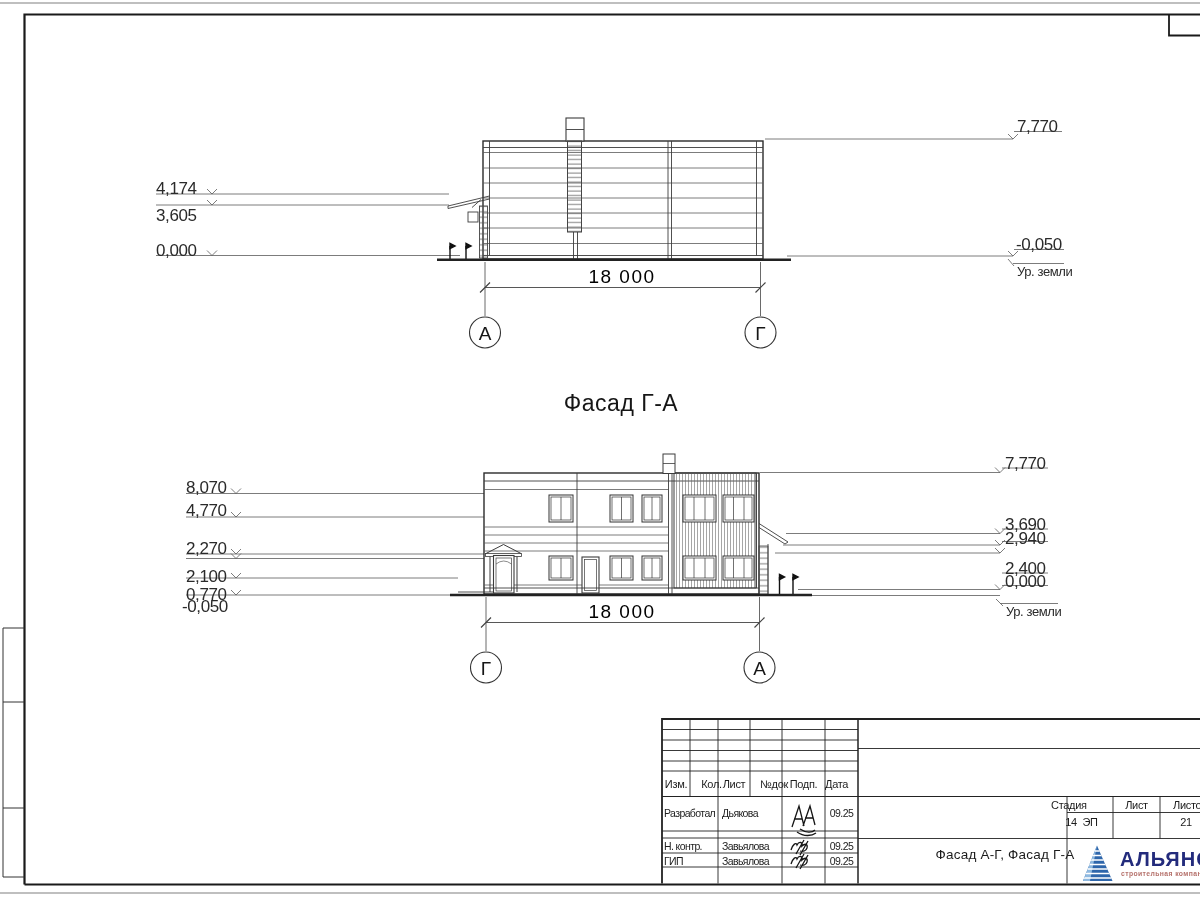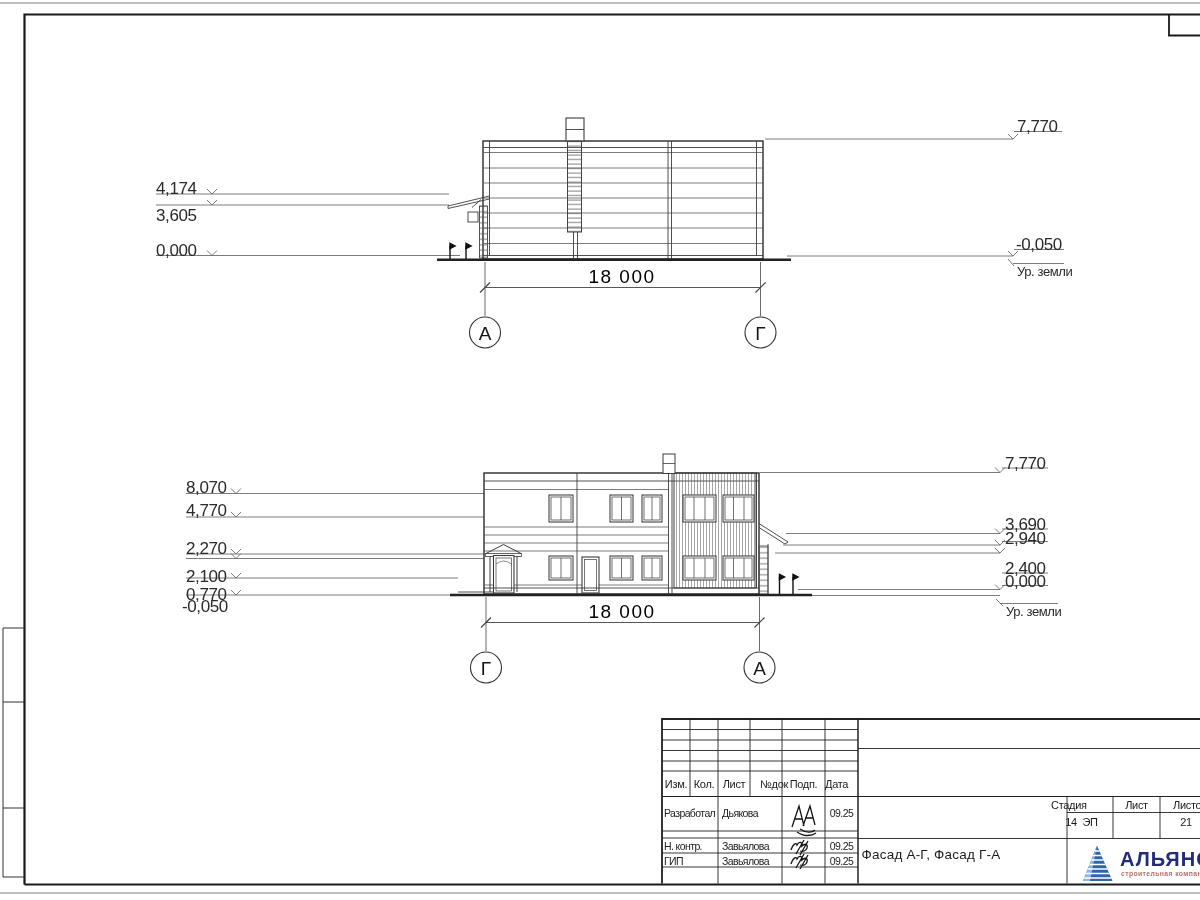--- a/index.html
+++ b/index.html
@@ -224,54 +224,55 @@
 <span class="t mark" style="left:156px;top:180px">4,174</span>
 <span class="t mark" style="left:156px;top:207px">3,605</span>
 <span class="t mark" style="left:156px;top:241.5px">0,000</span>
 <span class="t mark" style="left:1017px;top:118px">7,770</span>
 <span class="t mark" style="left:1016px;top:236px">-0,050</span>
 <span class="t gl" style="left:1017px;top:264.5px">Ур. земли</span>
 <span class="t dim c" style="left:547px;top:267px;width:150px">18 000</span>
 <span class="t axis c" style="left:469px;top:323.5px;width:32px">А</span>
 <span class="t axis c" style="left:744.5px;top:323.5px;width:32px">Г</span>
 
+<span class="t title c" style="left:471px;top:391px;width:300px">Фасад Г-А</span>
 <span class="t mark" style="left:186px;top:478.5px">8,070</span>
 <span class="t mark" style="left:186px;top:501.5px">4,770</span>
 <span class="t mark" style="left:186px;top:539.5px">2,270</span>
 <span class="t mark" style="left:186px;top:568px">2,100</span>
 <span class="t mark" style="left:186px;top:585.5px">0,770</span>
 <span class="t mark" style="left:182px;top:598px">-0,050</span>
 <span class="t mark" style="left:1005px;top:455px">7,770</span>
 <span class="t mark" style="left:1005px;top:516px">3,690</span>
 <span class="t mark" style="left:1005px;top:529.5px">2,940</span>
 <span class="t mark" style="left:1005px;top:560px">2,400</span>
 <span class="t mark" style="left:1005px;top:572.5px">0,000</span>
 <span class="t gl" style="left:1006px;top:604.5px">Ур. земли</span>
 <span class="t dim c" style="left:547px;top:602px;width:150px">18 000</span>
 <span class="t axis c" style="left:470px;top:658.5px;width:32px">Г</span>
 <span class="t axis c" style="left:743.5px;top:658.5px;width:32px">А</span>
 
 <span class="t tb c" style="left:662px;top:779px;width:28px">Изм.</span>
-<span class="t tb c" style="left:690px;top:779px;width:28px">Кол.</span>
+<span class="t tb c" style="left:690px;top:779px;width:43px">Кол.</span>
 <span class="t tb c" style="left:718px;top:779px;width:32px">Лист</span>
 <span class="t tb c" style="left:750px;top:779px;width:48px">№док</span>
 <span class="t tb c" style="left:782px;top:779px;width:43px">Подп.</span>
 <span class="t tb c" style="left:825px;top:779px;width:21px">Дата</span>
 
 <span class="t tbs" style="left:664px;top:808px">Разработал</span>
 <span class="t tbs" style="left:722px;top:808px">Дьякова</span>
 <span class="t tbs c" style="left:825px;top:808px;width:33px">09.25</span>
 <span class="t tbs" style="left:664px;top:841px">Н. контр.</span>
 <span class="t tbs" style="left:722px;top:841px">Завьялова</span>
 <span class="t tbs c" style="left:825px;top:841px;width:33px">09.25</span>
 <span class="t tbs" style="left:664px;top:855.5px">ГИП</span>
 <span class="t tbs" style="left:722px;top:855.5px">Завьялова</span>
 <span class="t tbs c" style="left:825px;top:855.5px;width:33px">09.25</span>
 
-<span class="t doc c" style="left:828px;top:848px;width:206px">Фасад А-Г, Фасад Г-А</span>
+<span class="t doc c" style="left:902px;top:848px;width:206px">Фасад А-Г, Фасад Г-А</span>
 
 <span class="t tb c" style="left:1051px;top:799.5px;width:22px">Стадия</span>
 <span class="t tb c" style="left:1113px;top:799.5px;width:47px">Лист</span>
 <span class="t tb c" style="left:1160px;top:799.5px;width:60px">Листов</span>
 <span class="t tb c" style="left:1067px;top:817px;width:46px">ЭП</span>
 <span class="t tb c" style="left:1058px;top:817px;width:26px">14</span>
 <span class="t tb c" style="left:1160px;top:817px;width:52px">21</span>
 
 <span class="t logo-name" style="left:1120px;top:849px">АЛЬЯНС</span>
 <span class="t logo-sub" style="left:1121px;top:869.5px">строительная компания</span>

